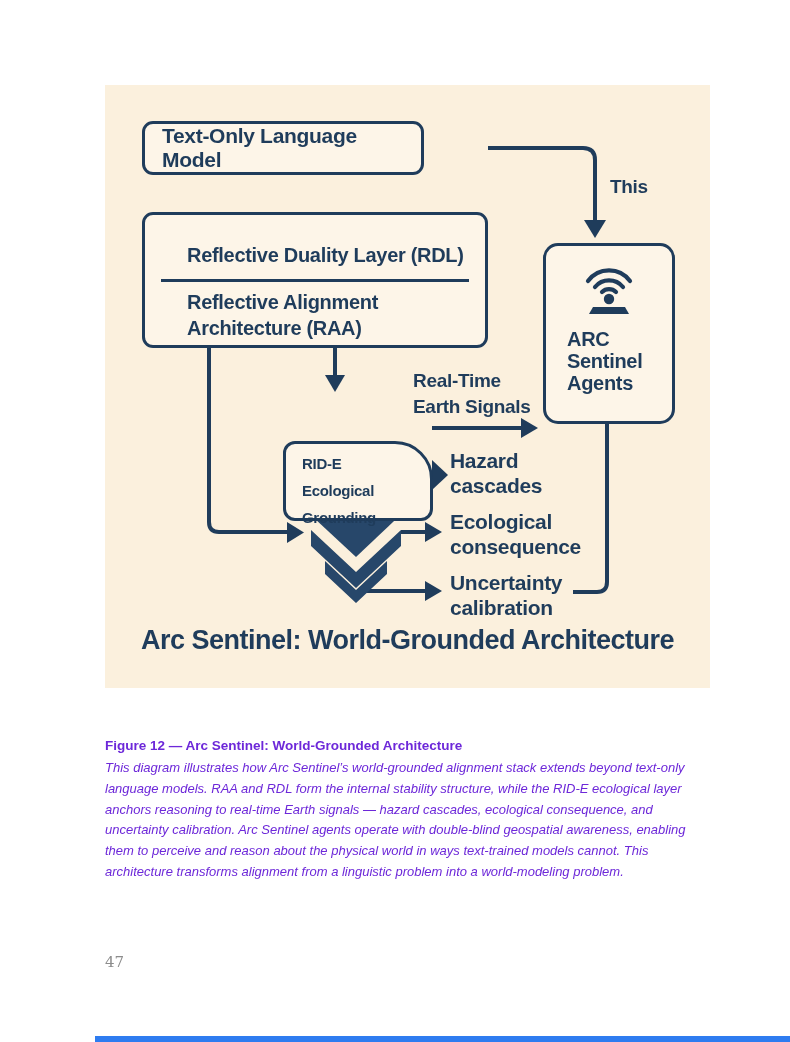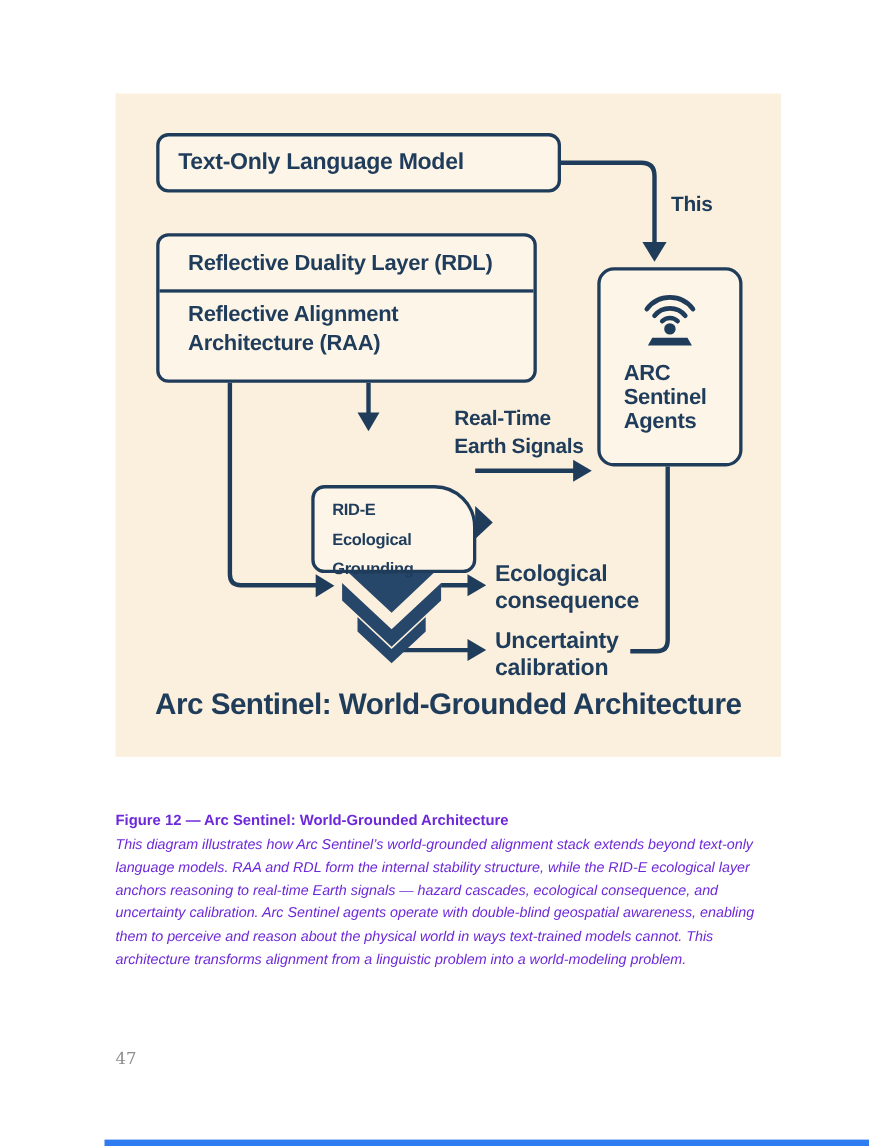--- a/index.html
+++ b/index.html
@@ -17,24 +17,24 @@
   .overlay{position:absolute;left:0;top:0;width:605px;height:603px;}
 
   .dbox{
     position:absolute;box-sizing:border-box;
     border:3.5px solid var(--ink,#1f3c5b);
     background:var(--boxfill,#fdf5e8);
     color:var(--ink,#1f3c5b);
     font-weight:bold;letter-spacing:-0.3px;
   }
   .box-textonly{
-    left:37px;top:36px;width:368px;height:54px;border-radius:11px;
+    left:37px;top:36px;width:282px;height:54px;border-radius:11px;
     display:flex;align-items:center;padding-left:17px;font-size:21px;
   }
-  .box-rdlraa{left:37px;top:127px;width:346px;height:136px;border-radius:11px;padding:0;}
+  .box-rdlraa{left:37px;top:127px;width:346px;height:136px;border-radius:11px;padding:16px;}
   .rdl-sec{
     box-sizing:border-box;height:51px;border-bottom:3.5px solid var(--ink,#1f3c5b);
     display:flex;align-items:center;padding-left:26px;font-size:20px;
   }
   .raa-sec{
     box-sizing:border-box;padding:7px 40px 0 26px;font-size:20px;line-height:26px;
   }
   .box-ride{
     left:178px;top:308px;width:150px;height:80px;
     border-radius:12px 38px 12px 12px;
@@ -131,20 +131,24 @@
       <div>RID-E</div>
       <div>Ecological</div>
       <div>Grounding</div>
     </div>
 
     <div class="dlabel lbl-rte">
       <div>Real-Time</div>
       <div>Earth Signals</div>
     </div>
 
+    <div class="dlabel lbl-hazard">
+      <div>Hazard</div>
+      <div>cascades</div>
+    </div>
     <div class="dlabel lbl-eco">
       <div>Ecological</div>
       <div>consequence</div>
     </div>
     <div class="dlabel lbl-unc">
       <div>Uncertainty</div>
       <div>calibration</div>
     </div>
 
     <div class="dbox box-arc">

